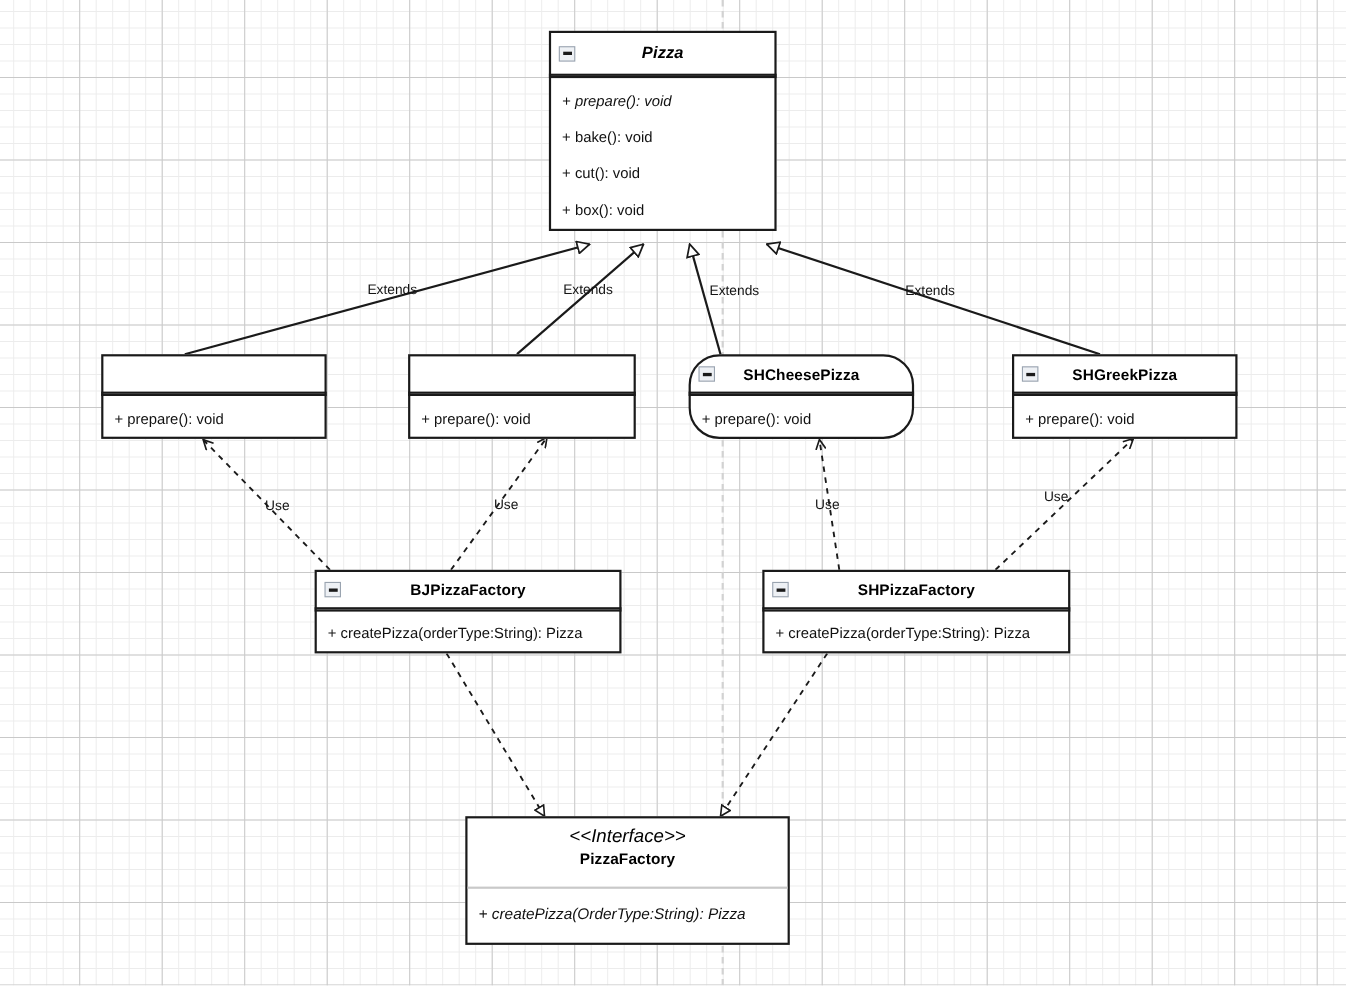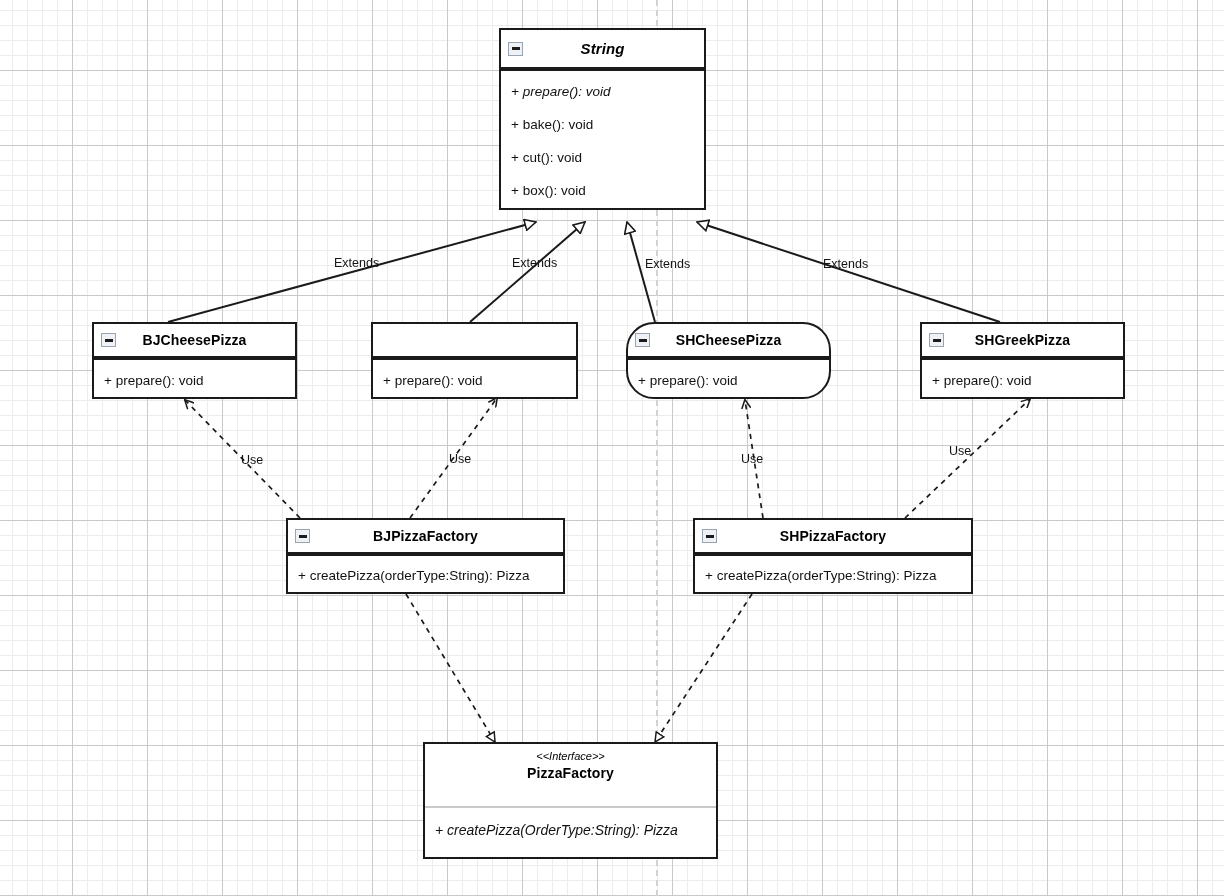--- a/index.html
+++ b/index.html
@@ -76,21 +76,21 @@
     font-weight: bold;
     color: #000000;
     letter-spacing: 0.1px;
     white-space: nowrap;
   }
   .uml-title.abstract {
     font-style: italic;
     font-size: 15px;
   }
   .uml-stereotype {
-    font-size: 11px;
+    font-size: 17px;
     font-style: italic;
     color: #000;
     text-align: center;
     white-space: nowrap;
   }
   .sep-double {
     position: absolute;
     left: -2px;
     right: -2px;
     height: 4px;
@@ -176,38 +176,32 @@
   <div class="edge-label" style="left:241px; top:453px;">Use</div>
   <div class="edge-label" style="left:449px; top:452px;">Use</div>
   <div class="edge-label" style="left:741px; top:452px;">Use</div>
   <div class="edge-label" style="left:949px; top:444px;">Use</div>
 
   <div class="uml-box" style="left:499px; top:28px; width:207px; height:182px;">
     <div class="uml-header" style="height:37px;">
       <span class="collapse-icon">
           <i></i>
         </span>
-      <span class="uml-title abstract">String</span>
+      <span class="uml-title abstract">Pizza</span>
     </div>
     <div class="sep-double" style="top:37px;"></div>
     <div class="uml-body" style="top:41px; bottom:0;">
       <div class="uml-member italic" style="top:13px;">+ prepare(): void</div>
       <div class="uml-member" style="top:46px;">+ bake(): void</div>
       <div class="uml-member" style="top:79px;">+ cut(): void</div>
       <div class="uml-member" style="top:112px;">+ box(): void</div>
     </div>
   </div>
 
   <div class="uml-box" style="left:92px; top:322px; width:205px; height:77px;">
-    <div class="uml-header" style="height:32px;">
-      <span class="collapse-icon">
-          <i></i>
-        </span>
-      <span class="uml-title">BJCheesePizza</span>
-    </div>
     <div class="sep-double" style="top:32px;"></div>
     <div class="uml-body" style="top:36px; bottom:0;">
       <div class="uml-member" style="top:13px;">+ prepare(): void</div>
     </div>
   </div>
 
   <div class="uml-box" style="left:371px; top:322px; width:207px; height:77px;">
     <div class="sep-double" style="top:32px;"></div>
     <div class="uml-body" style="top:36px; bottom:0;">
       <div class="uml-member" style="top:13px;">+ prepare(): void</div>

